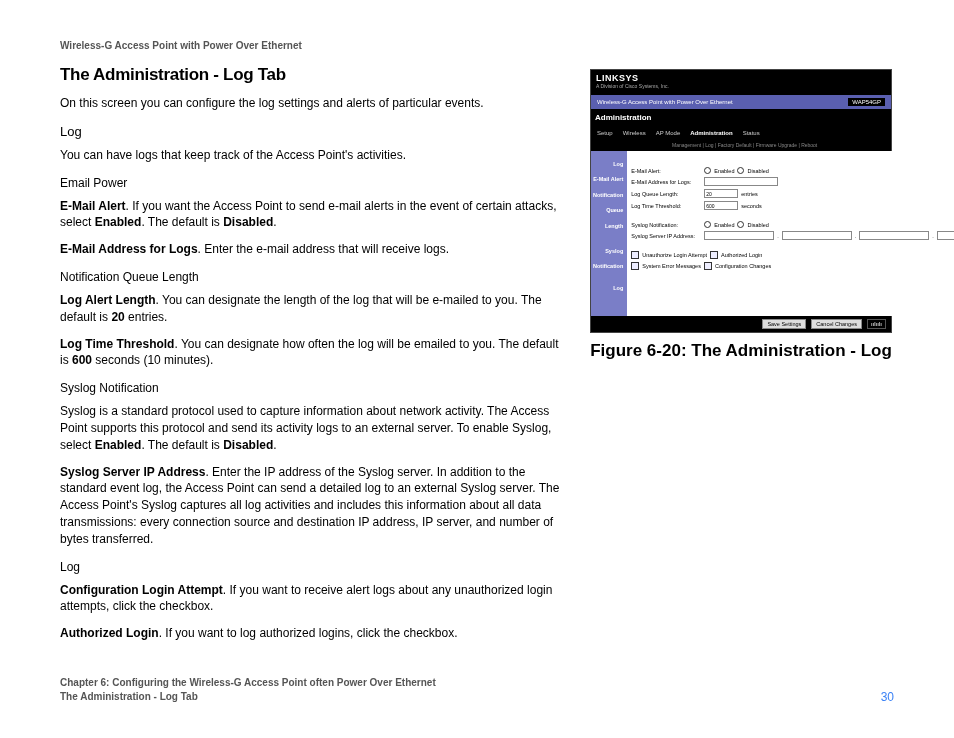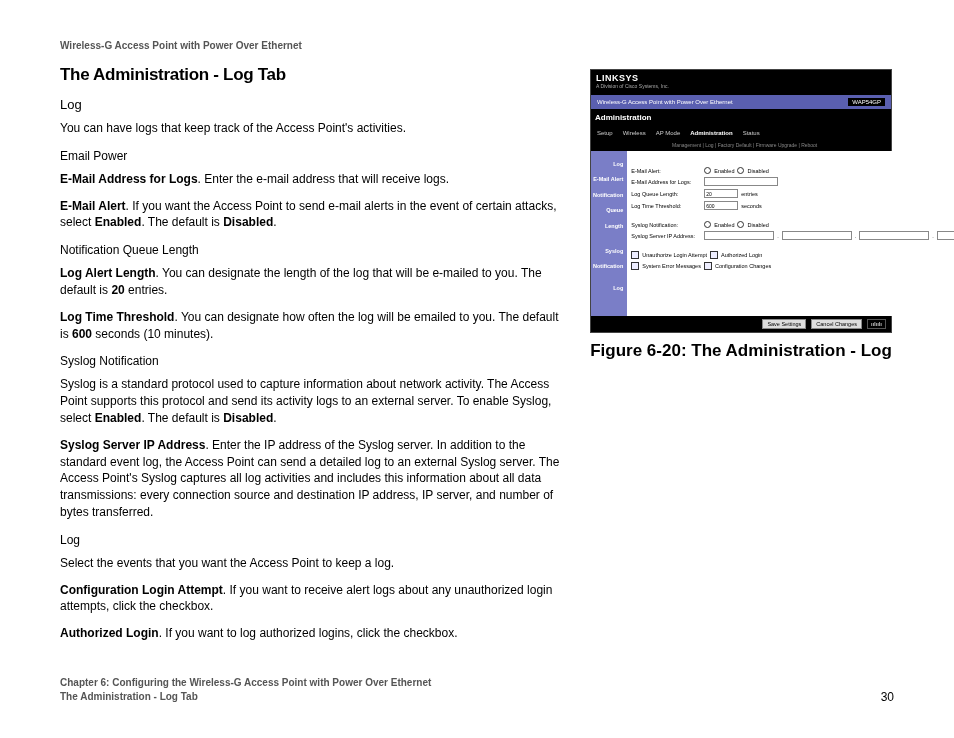--- a/index.html
+++ b/index.html
@@ -61,21 +61,21 @@
     align-items: flex-end;
   }
   .footer-left {
     font-size: 10px;
     font-weight: bold;
     color: #555;
     line-height: 1.4;
   }
   .footer-right {
     font-size: 12px;
-    color: #000000;
+    color: #3b82f6;
   }
   .figure-caption {
     text-align: center;
     font-size: 17px;
     font-weight: bold;
     margin-top: 8px;
   }
   
   .shot {
     width: 300px;
@@ -201,50 +201,50 @@
   }
 </style>
 </head>
 <body>
 
 <div class="header-small">Wireless-G Access Point with Power Over Ethernet</div>
 
 <div class="main-row">
   <div class="left-col">
     <h1>The Administration - Log Tab</h1>
+    <p class="intro">On this screen you can configure the log settings and alerts of particular events.</p>
 
     <h2>Log</h2>
     <p>You can have logs that keep track of the Access Point's activities.</p>
 
     <h3>Email Power</h3>
     <p>
+      <span class="b">E-Mail Alert</span><span>. If you want the Access Point to send e-mail alerts in the event of certain attacks, select </span><span class="b">Enabled</span><span>. The default is </span><span class="b">Disabled</span><span>.</span>
+    </p>
+    <p>
       <span class="b">E-Mail Address for Logs</span><span>. Enter the e-mail address that will receive logs.</span>
     </p>
-    <p>
-      <span class="b">E-Mail Alert</span><span>. If you want the Access Point to send e-mail alerts in the event of certain attacks, select </span><span class="b">Enabled</span><span>. The default is </span><span class="b">Disabled</span><span>.</span>
-    </p>
 
     <h3>Notification Queue Length</h3>
     <p>
       <span class="b">Log Alert Length</span><span>. You can designate the length of the log that will be e-mailed to you. The default is </span><span class="b">20</span><span> entries.</span>
     </p>
     <p>
       <span class="b">Log Time Threshold</span><span>. You can designate how often the log will be emailed to you. The default is </span><span class="b">600</span><span> seconds (10 minutes).</span>
     </p>
 
     <h3>Syslog Notification</h3>
     <p>
       <span>Syslog is a standard protocol used to capture information about network activity. The Access Point supports this protocol and send its activity logs to an external server. To enable Syslog, select </span><span class="b">Enabled</span><span>. The default is </span><span class="b">Disabled</span><span>.</span>
     </p>
     <p>
       <span class="b">Syslog Server IP Address</span><span>. Enter the IP address of the Syslog server. In addition to the standard event log, the Access Point can send a detailed log to an external Syslog server. The Access Point's Syslog captures all log activities and includes this information about all data transmissions: every connection source and destination IP address, IP server, and number of bytes transferred.</span>
     </p>
 
     <h3>Log</h3>
-    <p>Select the events that you want the Access Point to keep a log.</p>
     <p>
       <span class="b">Configuration Login Attempt</span><span>. If you want to receive alert logs about any unauthorized login attempts, click the checkbox.</span>
     </p>
     <p>
       <span class="b">Authorized Login</span><span>. If you want to log authorized logins, click the checkbox.</span>
     </p>
   </div>
 
   <div class="right-col">
     <div class="shot">
@@ -331,17 +331,17 @@
         <span class="btn">Cancel Changes</span>
         <span class="cisco">ıılıılı</span>
       </div>
     </div>
     <div class="figure-caption">Figure 6-20: The Administration - Log</div>
   </div>
 </div>
 
 <div class="footer">
   <div class="footer-left">
-    <div>Chapter 6: Configuring the Wireless-G Access Point with Power Over Ethernet</div>
+    <div>Chapter 6: Configuring the Wireless-G Access Point often Power Over Ethernet</div>
     <div>The Administration - Log Tab</div>
   </div>
   <div class="footer-right">30</div>
 </div>
 
 </body></html>

